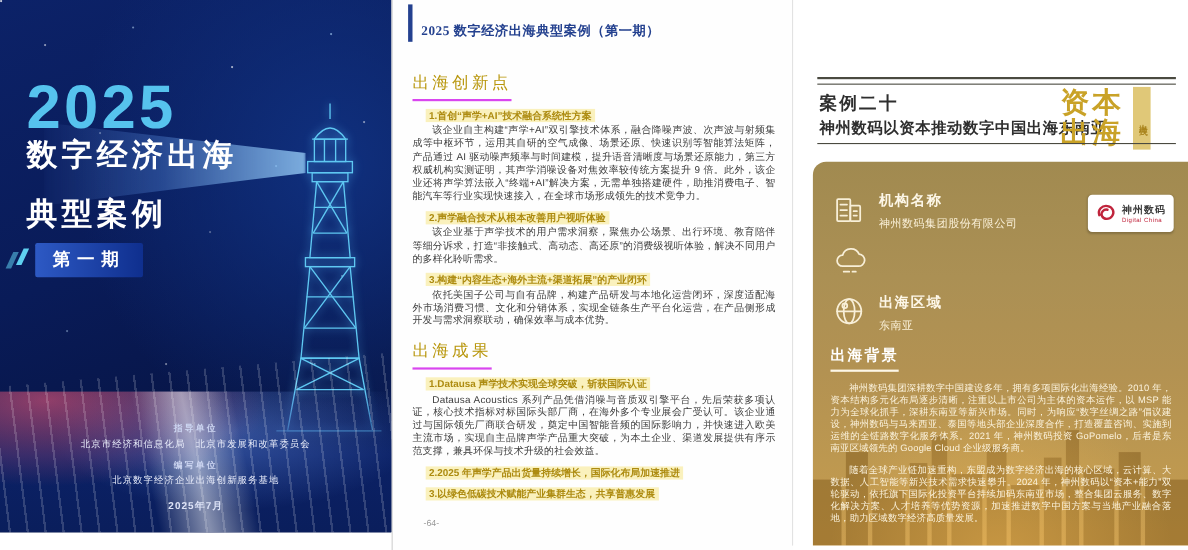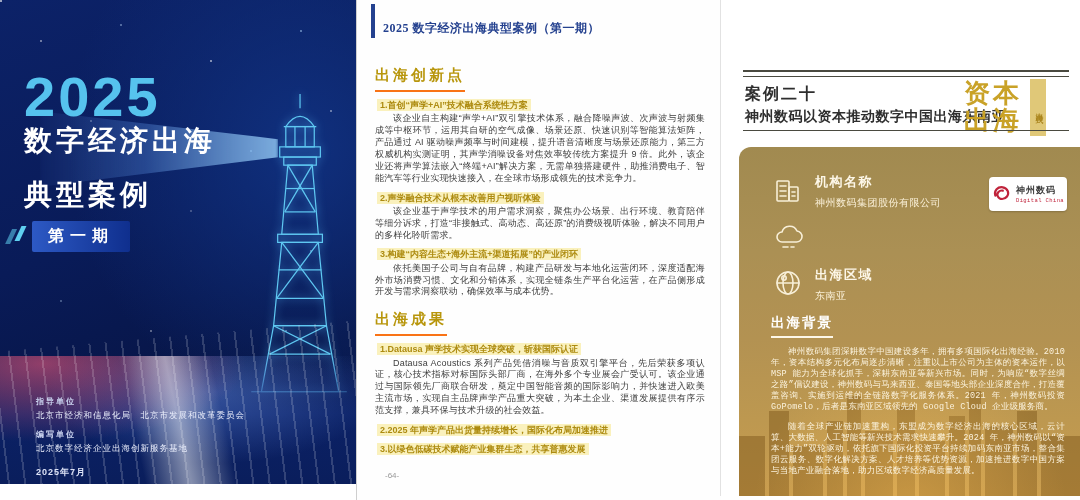--- a/index.html
+++ b/index.html
@@ -28,53 +28,53 @@
     background:repeating-linear-gradient(83deg,rgba(255,255,255,.3) 0 2px,transparent 2px 16px);}
   .trails::after{content:"";position:absolute;inset:0;
     background:linear-gradient(78deg,transparent 38%,rgba(255,255,255,.5) 50%,transparent 62%);}
   .cover-year{position:absolute;left:24px;top:64px;font-size:56px;font-weight:bold;color:#56c3ee;letter-spacing:3px;z-index:2;}
   .cover-title1{position:absolute;left:24px;top:122px;font-size:28px;font-weight:bold;color:#fff;letter-spacing:4px;z-index:2;}
   .cover-title2{position:absolute;left:24px;top:176px;font-size:28px;font-weight:bold;color:#fff;letter-spacing:4px;z-index:2;}
   .issue-badge{position:absolute;left:32px;top:221px;padding:5px 16px;border-radius:2px;z-index:2;
     background:linear-gradient(90deg,#2d59c4,#0f2f8e);color:#fff;font-size:16px;font-weight:bold;letter-spacing:6px;}
   .issue-badge::before{content:"";position:absolute;left:-14px;top:5px;width:5px;height:15px;background:#5fd0f0;
     transform:skewX(-25deg);box-shadow:-8px 3px 0 rgba(95,208,240,.55);}
-  .cover-footer{position:absolute;left:0;bottom:5px;width:100%;text-align:left;z-index:3;margin-left:36px;}
+  .cover-footer{position:absolute;left:0;bottom:17px;width:100%;text-align:center;z-index:3;}
   .f-label{font-size:8px;color:#cdd6f2;margin-top:7px;letter-spacing:2px;font-weight:bold;}
   .f-org{font-size:8.5px;color:#e9edfb;margin-top:3px;letter-spacing:1px;}
   .f-date{font-size:9px;color:#dde3f7;margin-top:11px;letter-spacing:1px;font-weight:bold;}
 
   
   .page-mid{position:absolute;left:356px;top:0;width:364px;height:500px;background:#fefefe;border-left:1px solid #cfcfcf;}
   .mid-header{position:absolute;left:14px;top:4px;display:flex;align-items:flex-end;font-family:Liberation Serif, serif;}
   .vbar{width:4px;height:34px;background:#24418f;margin-right:8px;}
   .mid-header-text{font-size:12px;font-weight:bold;color:#24418f;letter-spacing:.5px;padding-bottom:1px;}
   .mid-body{position:absolute;left:18px;right:16px;top:66px;}
-  .sec-title{display:inline-block;font-size:15px;font-weight:bold;color:#b8960c;letter-spacing:3px;
-    border-bottom:2px solid #f97316;padding-bottom:5px;}
+  .sec-title{display:inline-block;font-size:15px;font-weight:normal;color:#b8960c;letter-spacing:3px;
+    border-bottom:2px solid #d946ef;padding-bottom:5px;}
   .sec2{margin-top:12px;}
-  .item-h{margin:8px 2px 2px;font-size:9px;font-weight:bold;line-height:1.25;}
+  .item-h{margin:8px 12px 2px;font-size:9px;font-weight:bold;line-height:1.25;}
   .item-h .hl{background:#faf1bd;color:#ad8b10;padding:1px 3px;}
   .item-p{margin:0 0 2px;font-size:9px;color:#3d3d3d;line-height:1.32;text-align:justify;text-indent:2em;letter-spacing:.2px;}
   .page-num{position:absolute;left:28px;bottom:20px;font-size:8px;color:#999;}
 
   
   .page-right{position:absolute;left:720px;top:0;width:360px;height:496px;background:#fff;border-left:1px solid #e2e2e2;}
   .rule-top{position:absolute;left:22px;right:12px;top:70px;height:4px;
     border-top:2px solid #4a4a40;border-bottom:1.5px solid #4a4a40;}
   .rule-bottom{position:absolute;left:22px;right:12px;top:130px;border-top:1.5px solid #4a4a40;}
   .case-label{position:absolute;left:24px;top:84px;font-size:16px;font-weight:bold;color:#2e2e2e;letter-spacing:2px;}
   .case-title{position:absolute;left:24px;top:108px;font-size:14px;font-weight:bold;color:#2e2e2e;letter-spacing:.5px;}
   .category{position:absolute;left:243px;top:80px;width:60px;font-size:26px;font-weight:bold;color:#c9a227;
     line-height:1.02;letter-spacing:3px;word-break:break-all;}
   .category-tab{position:absolute;left:309px;top:79px;width:16px;height:57px;background:#e0c878;color:#a8821a;
     writing-mode:vertical-rl;font-size:8px;letter-spacing:1px;display:flex;align-items:center;justify-content:center;}
   .gold-card{position:absolute;left:18px;top:147px;right:0;bottom:0;border-top-left-radius:12px;overflow:hidden;
     background:linear-gradient(180deg,#a18a50 0%,#ab9054 30%,#b39252 55%,#bd9850 78%,#c89c4e 100%);
-    padding:26px 16px 10px 32px;box-sizing:border-box;font-family:Liberation Mono, monospace;}
+    padding:26px 16px 10px 16px;box-sizing:border-box;}
   .gold-card::after{content:"";position:absolute;left:0;bottom:0;width:100%;height:45%;pointer-events:none;
     background:radial-gradient(ellipse at 50% 110%,rgba(255,195,90,.4),transparent 65%);}
   .city{position:absolute;left:0;bottom:0;width:100%;height:130px;opacity:.45;z-index:0;}
   .info-row{position:relative;z-index:2;display:flex;align-items:flex-start;gap:10px;margin-bottom:11px;}
   .icon-box{width:34px;height:34px;flex:none;}
   .icon-box *{stroke:#f8efd8;stroke-width:1.6;fill:none;stroke-linecap:round;stroke-linejoin:round;}
   .info-label{font-size:13px;font-weight:bold;color:#fdf7e8;letter-spacing:1.5px;}
   .info-value{font-size:10px;color:#faf0d8;margin-top:5px;letter-spacing:.5px;}
   .logo-chip{position:absolute;right:14px;top:30px;width:78px;height:34px;background:#fff;border-radius:4px;z-index:3;
     display:flex;align-items:center;justify-content:center;gap:4px;box-shadow:0 1px 2px rgba(0,0,0,.2);}

